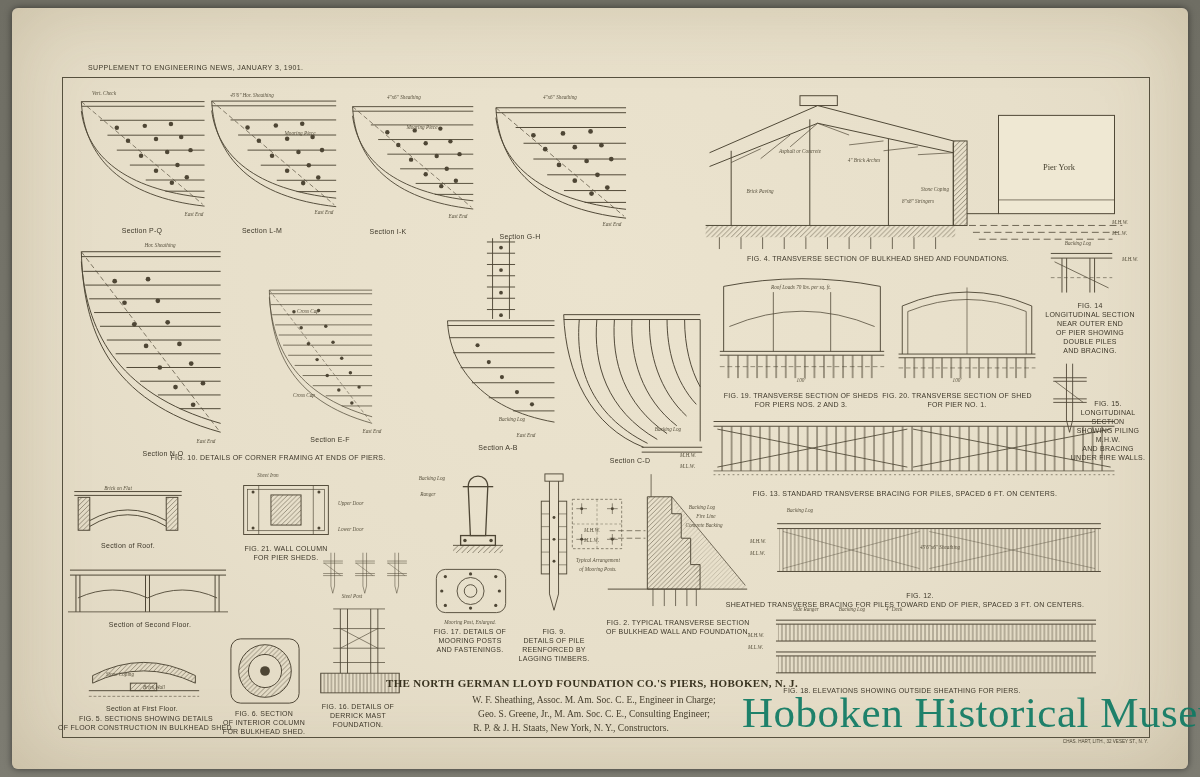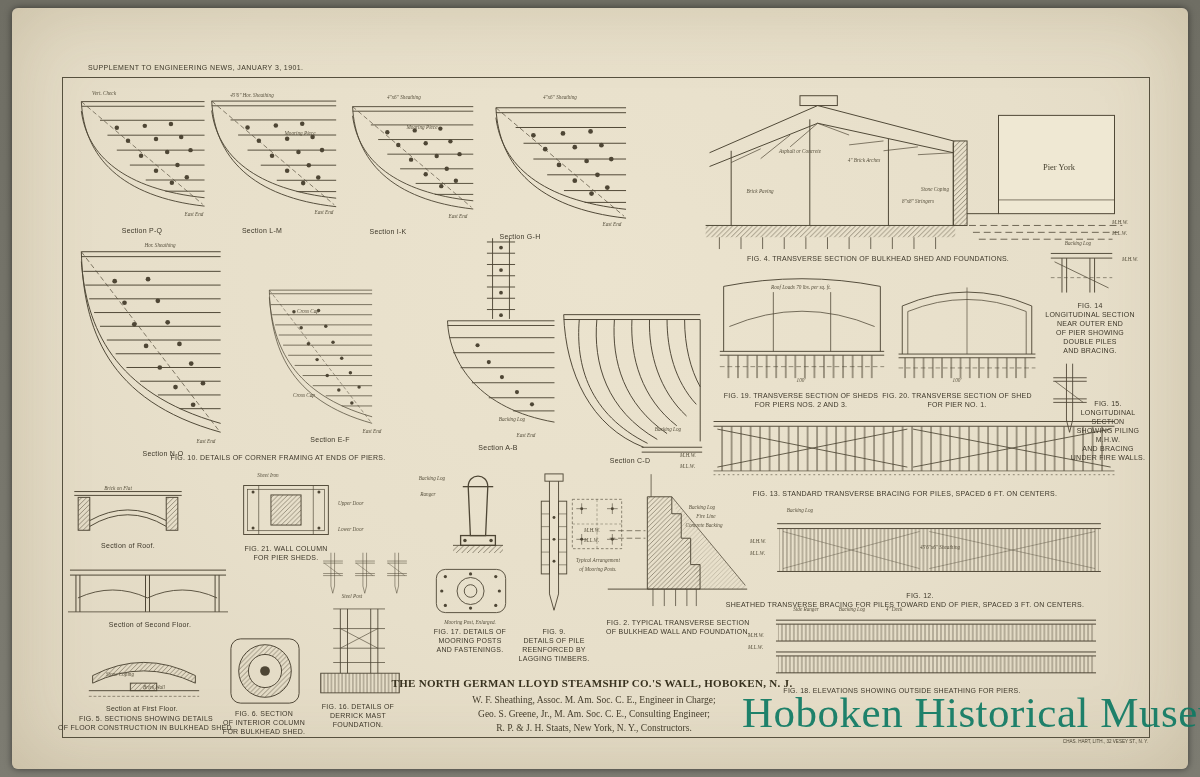--- a/index.html
+++ b/index.html
@@ -566,20 +566,20 @@
   <div class="cap" style="left:554px;top:655px">LAGGING TIMBERS.</div>
 
   <div class="tiny la" style="left:584px;top:527px">M.H.W.</div>
   <div class="tiny la" style="left:584px;top:537px">M.L.W.</div>
   <div class="tiny" style="left:702px;top:504px">Backing Log</div>
   <div class="tiny" style="left:706px;top:513px">Fire Line</div>
   <div class="tiny" style="left:704px;top:522px">Concrete Backing</div>
   <div class="cap" style="left:678px;top:619px">FIG. 2. TYPICAL TRANSVERSE SECTION</div>
   <div class="cap" style="left:678px;top:628px">OF BULKHEAD WALL AND FOUNDATION.</div>
 
-  <div class="title" style="left:592px;top:677px">THE NORTH GERMAN LLOYD STEAMSHIP CO.'S WALL, HOBOKEN, N. J.</div>
+  <div class="title" style="left:592px;top:677px">THE NORTH GERMAN LLOYD FOUNDATION CO.'S PIERS, HOBOKEN, N. J.</div>
   <div class="credit" style="left:594px;top:695px">W. F. Sheathing, Assoc. M. Am. Soc. C. E., Engineer in Charge;</div>
   <div class="credit" style="left:594px;top:709px">Geo. S. Greene, Jr., M. Am. Soc. C. E., Consulting Engineer;</div>
-  <div class="credit" style="left:594px;top:723px">R. P. &amp; J. H. Staats, New York, N. Y., Constructors.</div>
+  <div class="credit" style="left:571px;top:723px">R. P. &amp; J. H. Staats, New York, N. Y., Constructors.</div>
 
   <div class="watermark" style="left:742px;top:688px">Hoboken Historical Museum</div>
   <div class="printer" style="left:1026px;top:739px;width:122px">CHAS. HART, LITH., 32 VESEY ST., N. Y.</div>
 </div>
 
 </body></html>

